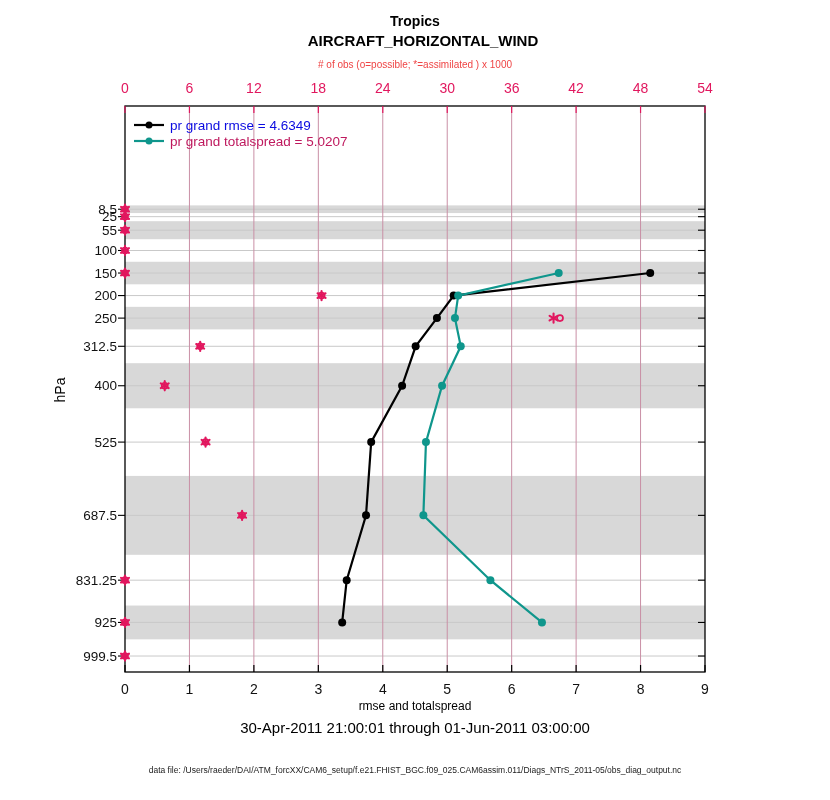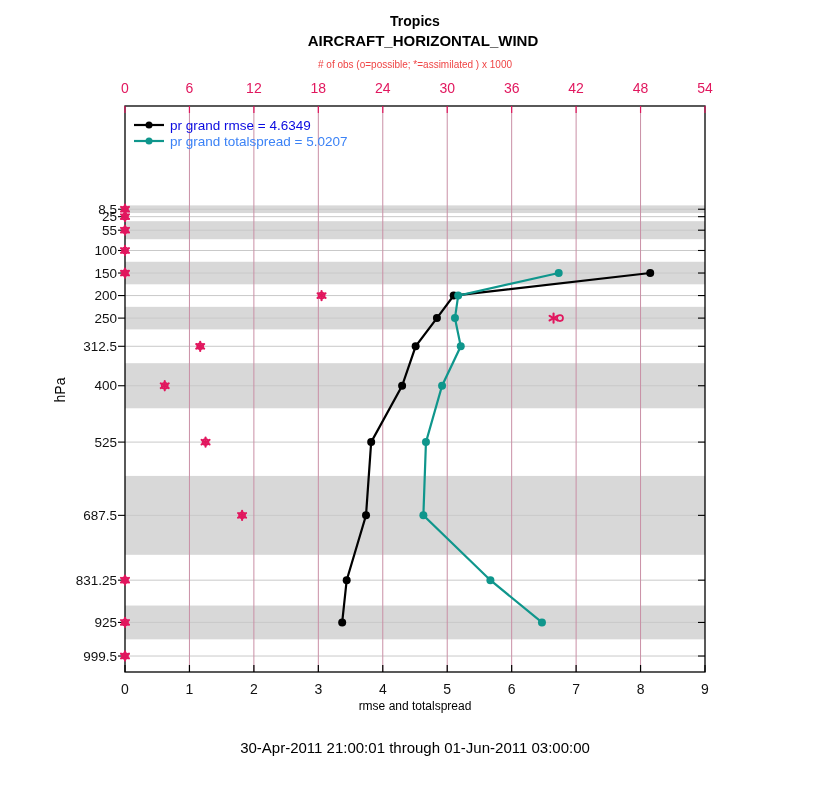--- a/index.html
+++ b/index.html
@@ -3,21 +3,21 @@
 <meta charset="utf-8">
 <style>
   html,body{margin:0;padding:0;background:#ffffff;}
   body{font-family:"Liberation Sans", sans-serif;}
   #fig{position:relative;width:768px;height:800px;background:#fff;overflow:hidden;}
   .ctr{position:absolute;left:0;width:830px;text-align:center;}
   .title1{top:13px;font-size:14px;font-weight:bold;color:#000;}
   .title2{top:32px;font-size:15px;font-weight:bold;color:#000;margin-left:8px;}
   .obslabel{top:59px;font-size:10px;color:#ef4444;}
   .xlabel{top:699px;font-size:12px;color:#000;}
-  .dateline{top:719px;font-size:15px;color:#000;margin-top:20px;}
+  .dateline{top:719px;font-size:15px;color:#000;}
   .footer{top:765px;font-size:8.5px;color:#222;}
   .ylabel{position:absolute;left:30px;top:382px;width:60px;font-size:14px;color:#000;
           transform:rotate(-90deg);transform-origin:center;text-align:center;}
   #chart-svg{position:absolute;left:0;top:0;}
   #legend{position:absolute;left:134px;top:117px;}
   .legend-row{display:flex;align-items:center;height:16px;}
   .legend-swatch{width:30px;height:10px;margin-right:6px;}
   .legend-label{font-size:13.5px;color:#0b0be0;white-space:nowrap;}
 </style>
 </head>
@@ -241,20 +241,21 @@
           <line x1="0" x2="30" y1="5" y2="5" stroke="#000000" stroke-width="2.2"></line>
           <circle cx="15" cy="5" r="3.5" fill="#000000"></circle>
         </svg>
         <span class="legend-label" style="color: rgb(11, 11, 224);">pr grand rmse = 4.6349</span>
       </div>
       <div class="legend-row">
         <svg width="30" height="10" class="legend-swatch">
           <line x1="0" x2="30" y1="5" y2="5" stroke="#0f968c" stroke-width="2.2"></line>
           <circle cx="15" cy="5" r="3.5" fill="#0f968c"></circle>
         </svg>
-        <span class="legend-label" style="color: #3b82f6;">pr grand totalspread = 5.0207</span>
+        <span class="legend-label" style="color: #be185d;">pr grand totalspread = 5.0207</span>
       </div>
     </div>
 
   <div class="ylabel">hPa</div>
   <div class="ctr xlabel">rmse and totalspread</div>
   <div class="ctr dateline">30-Apr-2011 21:00:01 through 01-Jun-2011 03:00:00</div>
+  <div class="ctr footer">data file: /Users/raeder/DAI/ATM_forcXX/CAM6_setup/f.e21.FHIST_BGC.f09_025.CAM6assim.011/Diags_NTrS_2011-05/obs_diag_output.nc</div>
 </div>
 
 </body></html>

